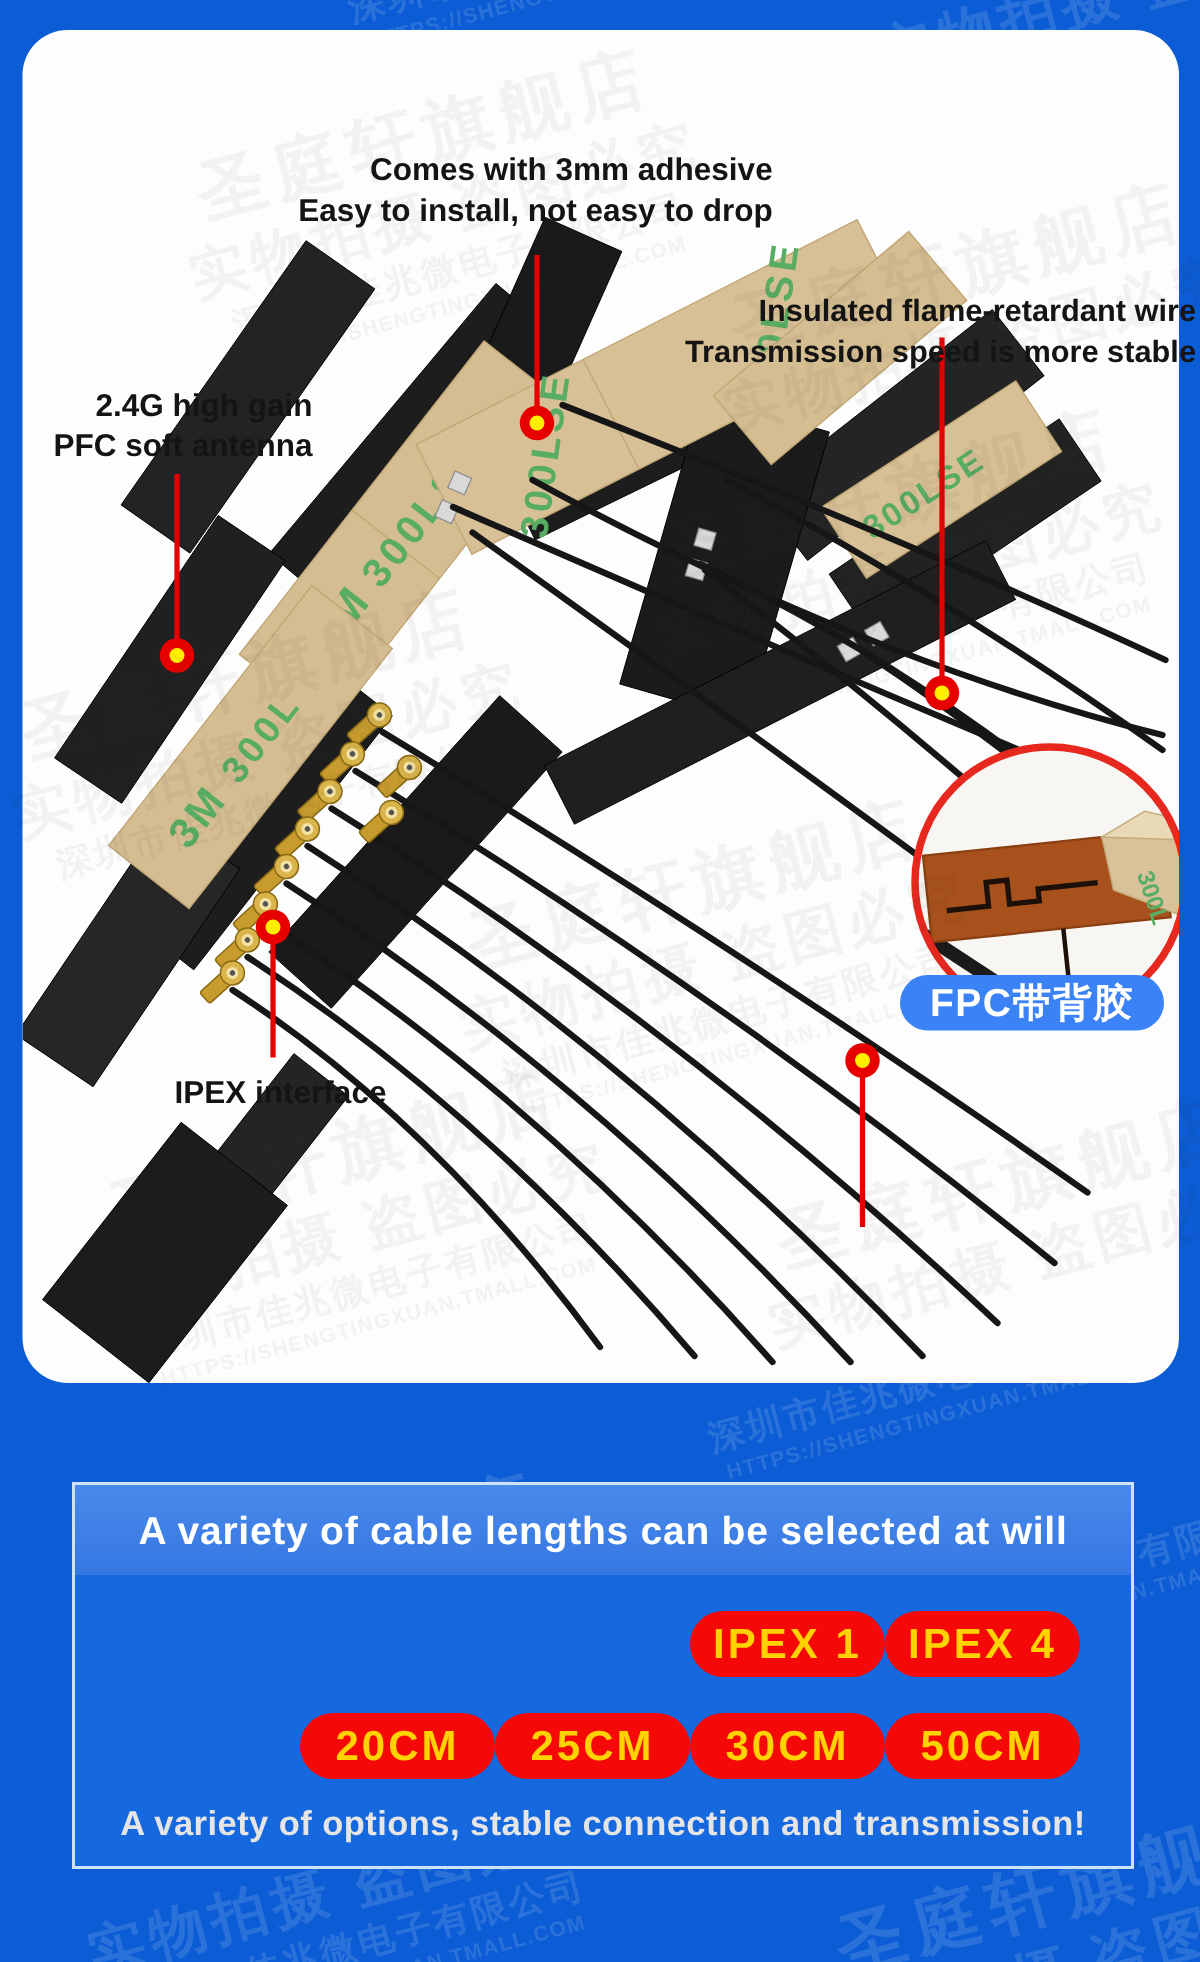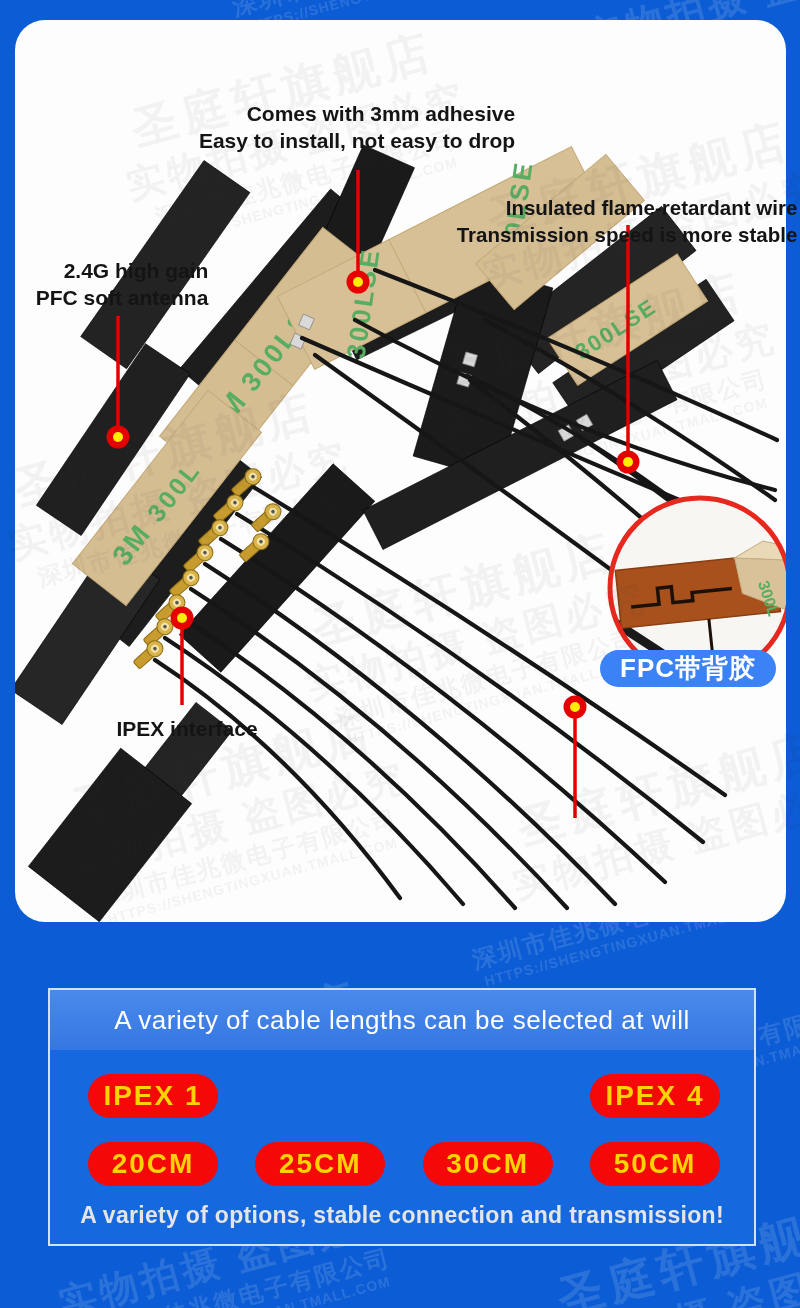--- a/index.html
+++ b/index.html
@@ -29,22 +29,22 @@
   
   .fpc-badge{position:absolute;left:600px;top:650px;width:176px;height:37px;border-radius:19px;
     background:#3b82f6;color:#ffffff;font-size:26px;font-weight:bold;text-align:center;
     line-height:37px;letter-spacing:1px;z-index:9;}
 
   
   .options-panel{position:absolute;left:48px;top:988px;width:708px;height:258px;
     border:2px solid #cfe3f7;background:#1668de;box-sizing:border-box;z-index:6;}
   .options-header{height:60px;background:linear-gradient(#4a8aec,#3577e2);
     display:flex;align-items:center;justify-content:center;}
-  .options-header .title{color:#ffffff;font-size:26px;font-weight:normal;letter-spacing:0.5px;}
-  .pill-row{display:flex;justify-content:space-between;padding:0 34px 0 38px;margin-top:24px;}
+  .options-header .title{color:#ffffff;font-size:26px;font-weight:bold;letter-spacing:0.5px;}
+  .pill-row{display:flex;justify-content:flex-end;padding:0 34px 0 38px;margin-top:24px;margin-left:40px;}
   .pill{width:130px;height:44px;border-radius:22px;background:#f50808;
     display:flex;align-items:center;justify-content:center;
     color:#ffd200;font-size:28px;font-weight:bold;letter-spacing:2px;}
   .options-footer{position:absolute;left:0;right:0;top:212px;text-align:center;
     color:#e5e5e5;font-size:23px;font-weight:bold;letter-spacing:0.3px;}
 </style>
 </head>
 <body>
 
 <div class="stage">

